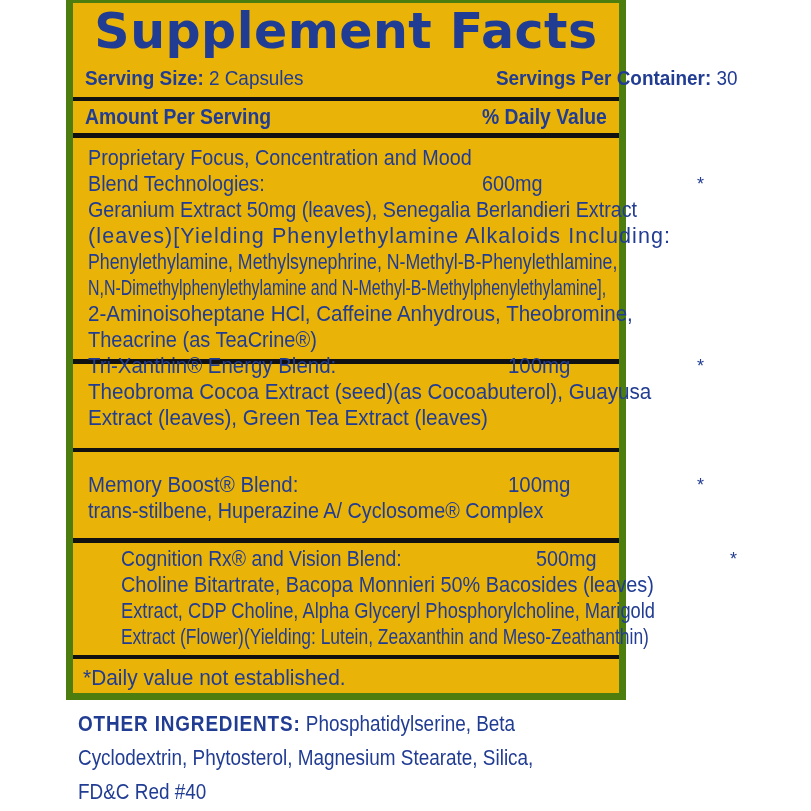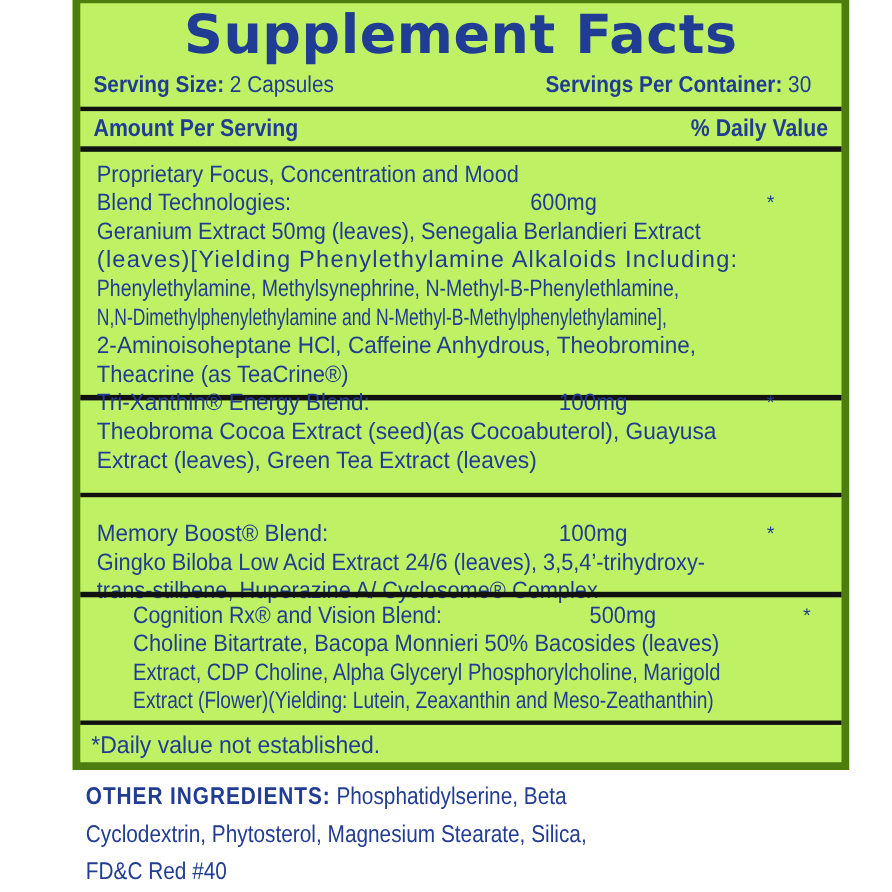--- a/index.html
+++ b/index.html
@@ -1,19 +1,19 @@
 <!DOCTYPE html>
 <html><head>
 <meta charset="utf-8">
 <style>
   html, body { margin:0; padding:0; background:#ffffff; }
   body { width:811px; height:811px; position:relative; overflow:hidden;
          font-family:"Liberation Sans", sans-serif; color:#213c93; }
-  .panel { position:absolute; left:66px; top:0; width:706px; height:700px;
-           border:7px solid #4d7c0f; border-top-width:3px; box-sizing:border-box; background:#bef264; }
+  .panel { position:absolute; left:66px; top:0; width:560px; height:700px;
+           border:7px solid #4d7c0f; border-top-width:3px; box-sizing:border-box; background:#eab308; }
   .title { position:absolute; left:0; right:0; top:2px; text-align:center;
            font-weight:900; font-size:49px; letter-spacing:0.5px; line-height:54px;
            font-family:"DejaVu Sans", sans-serif; transform:scaleY(1.0); }
   .serving { position:absolute; left:12px; right:12px; top:58px; height:34px;
              font-size:21px; line-height:34px; display:flex; justify-content:space-between;
              transform:scaleX(0.9); transform-origin:left center; width:725px; }
   .serving b { font-weight:bold; }
   .divider { position:absolute; left:0; right:0; background:#111; }
   .header-row { position:absolute; left:12px; right:12px; top:98px; height:32px;
                 font-weight:bold; font-size:22px; line-height:32px;
@@ -81,21 +81,20 @@
   </div>
 
   <div class="divider" style="top:445px;height:4px;"></div>
 
   <div class="blend" style="top:469px;">
     <div class="head">
       <span class="n sq" style="transform:scaleX(0.95)">Memory Boost® Blend:</span>
       <span class="amt" style="left:420px;transform:scaleX(0.95);transform-origin:left center;">100mg</span>
       <span class="star">*</span>
     </div>
-    <div class="line"><span class="sq" style="transform:scaleX(0.92)">Gingko Biloba Low Acid Extract 24/6 (leaves), 3,5,4’-trihydroxy-</span></div>
     <div class="line"><span class="sq" style="transform:scaleX(0.92)">trans-stilbene, Huperazine A/ Cyclosome® Complex</span></div>
   </div>
 
   <div class="divider" style="top:535px;height:5px;"></div>
 
   <div class="blend" style="top:543px;margin-left:33px;">
     <div class="head">
       <span class="n sq" style="transform:scaleX(0.9)">Cognition Rx® and Vision Blend:</span>
       <span class="amt" style="left:415px;transform:scaleX(0.92);transform-origin:left center;">500mg</span>
       <span class="star">*</span>

